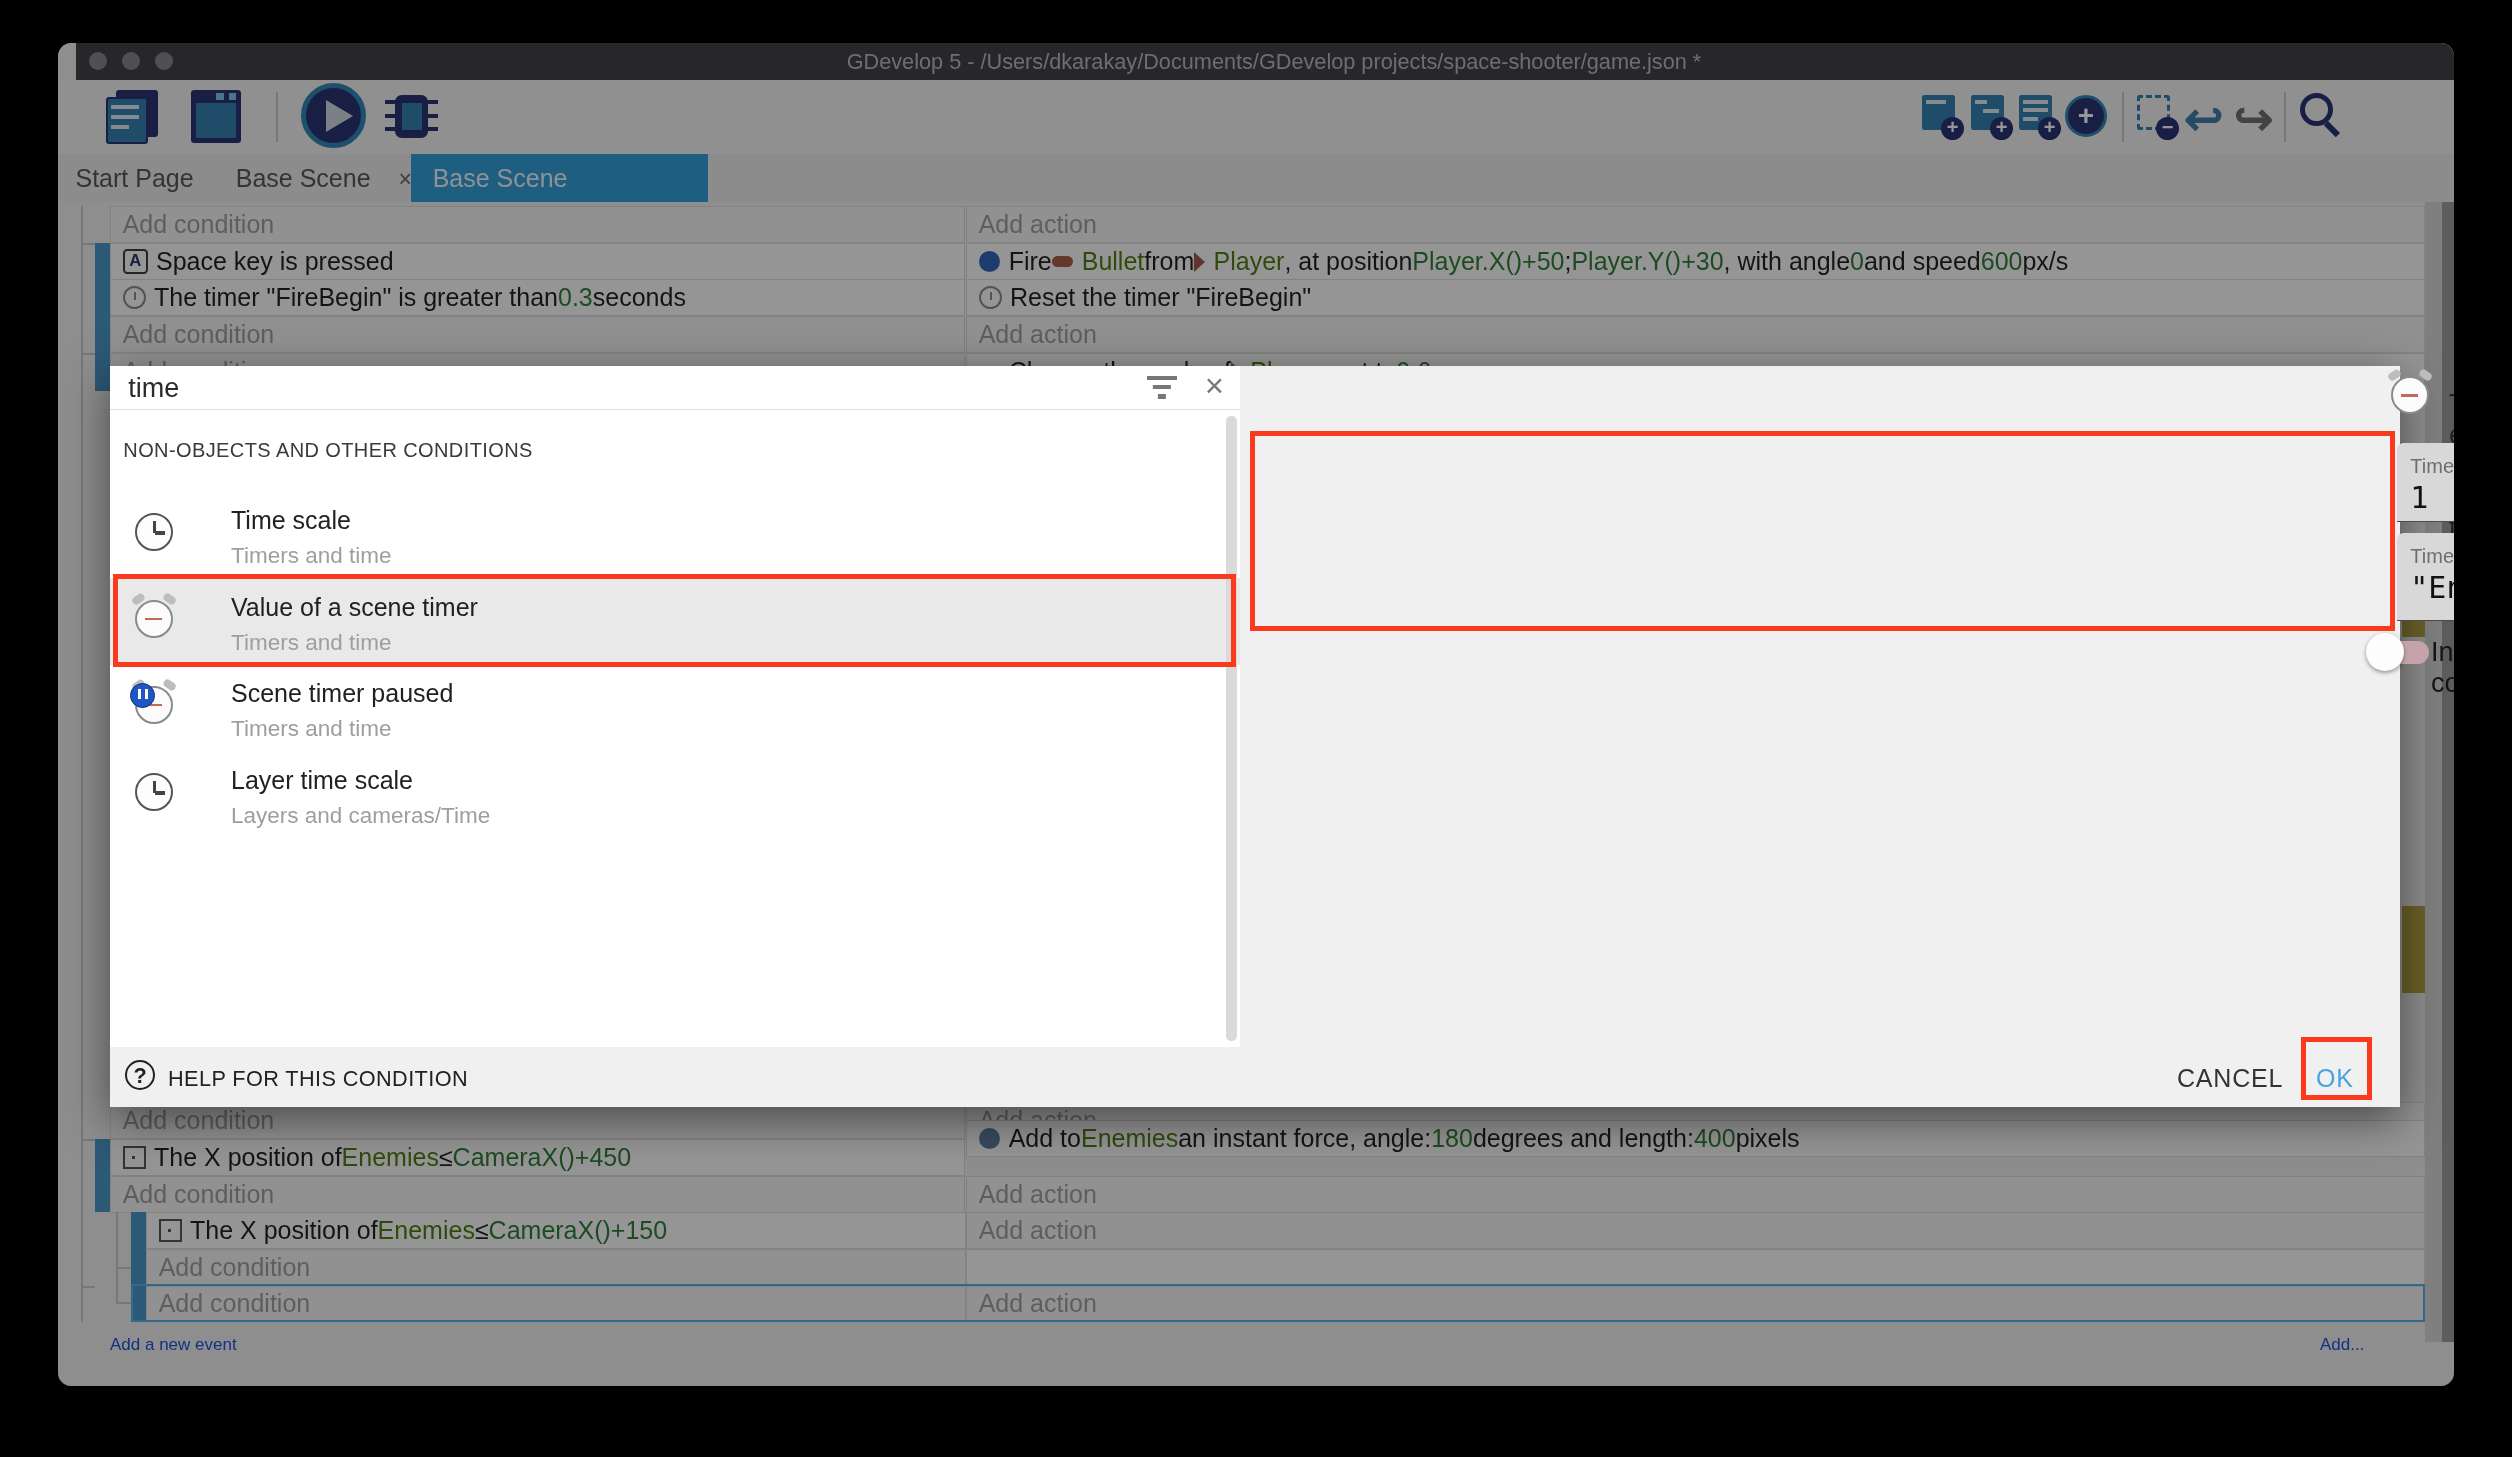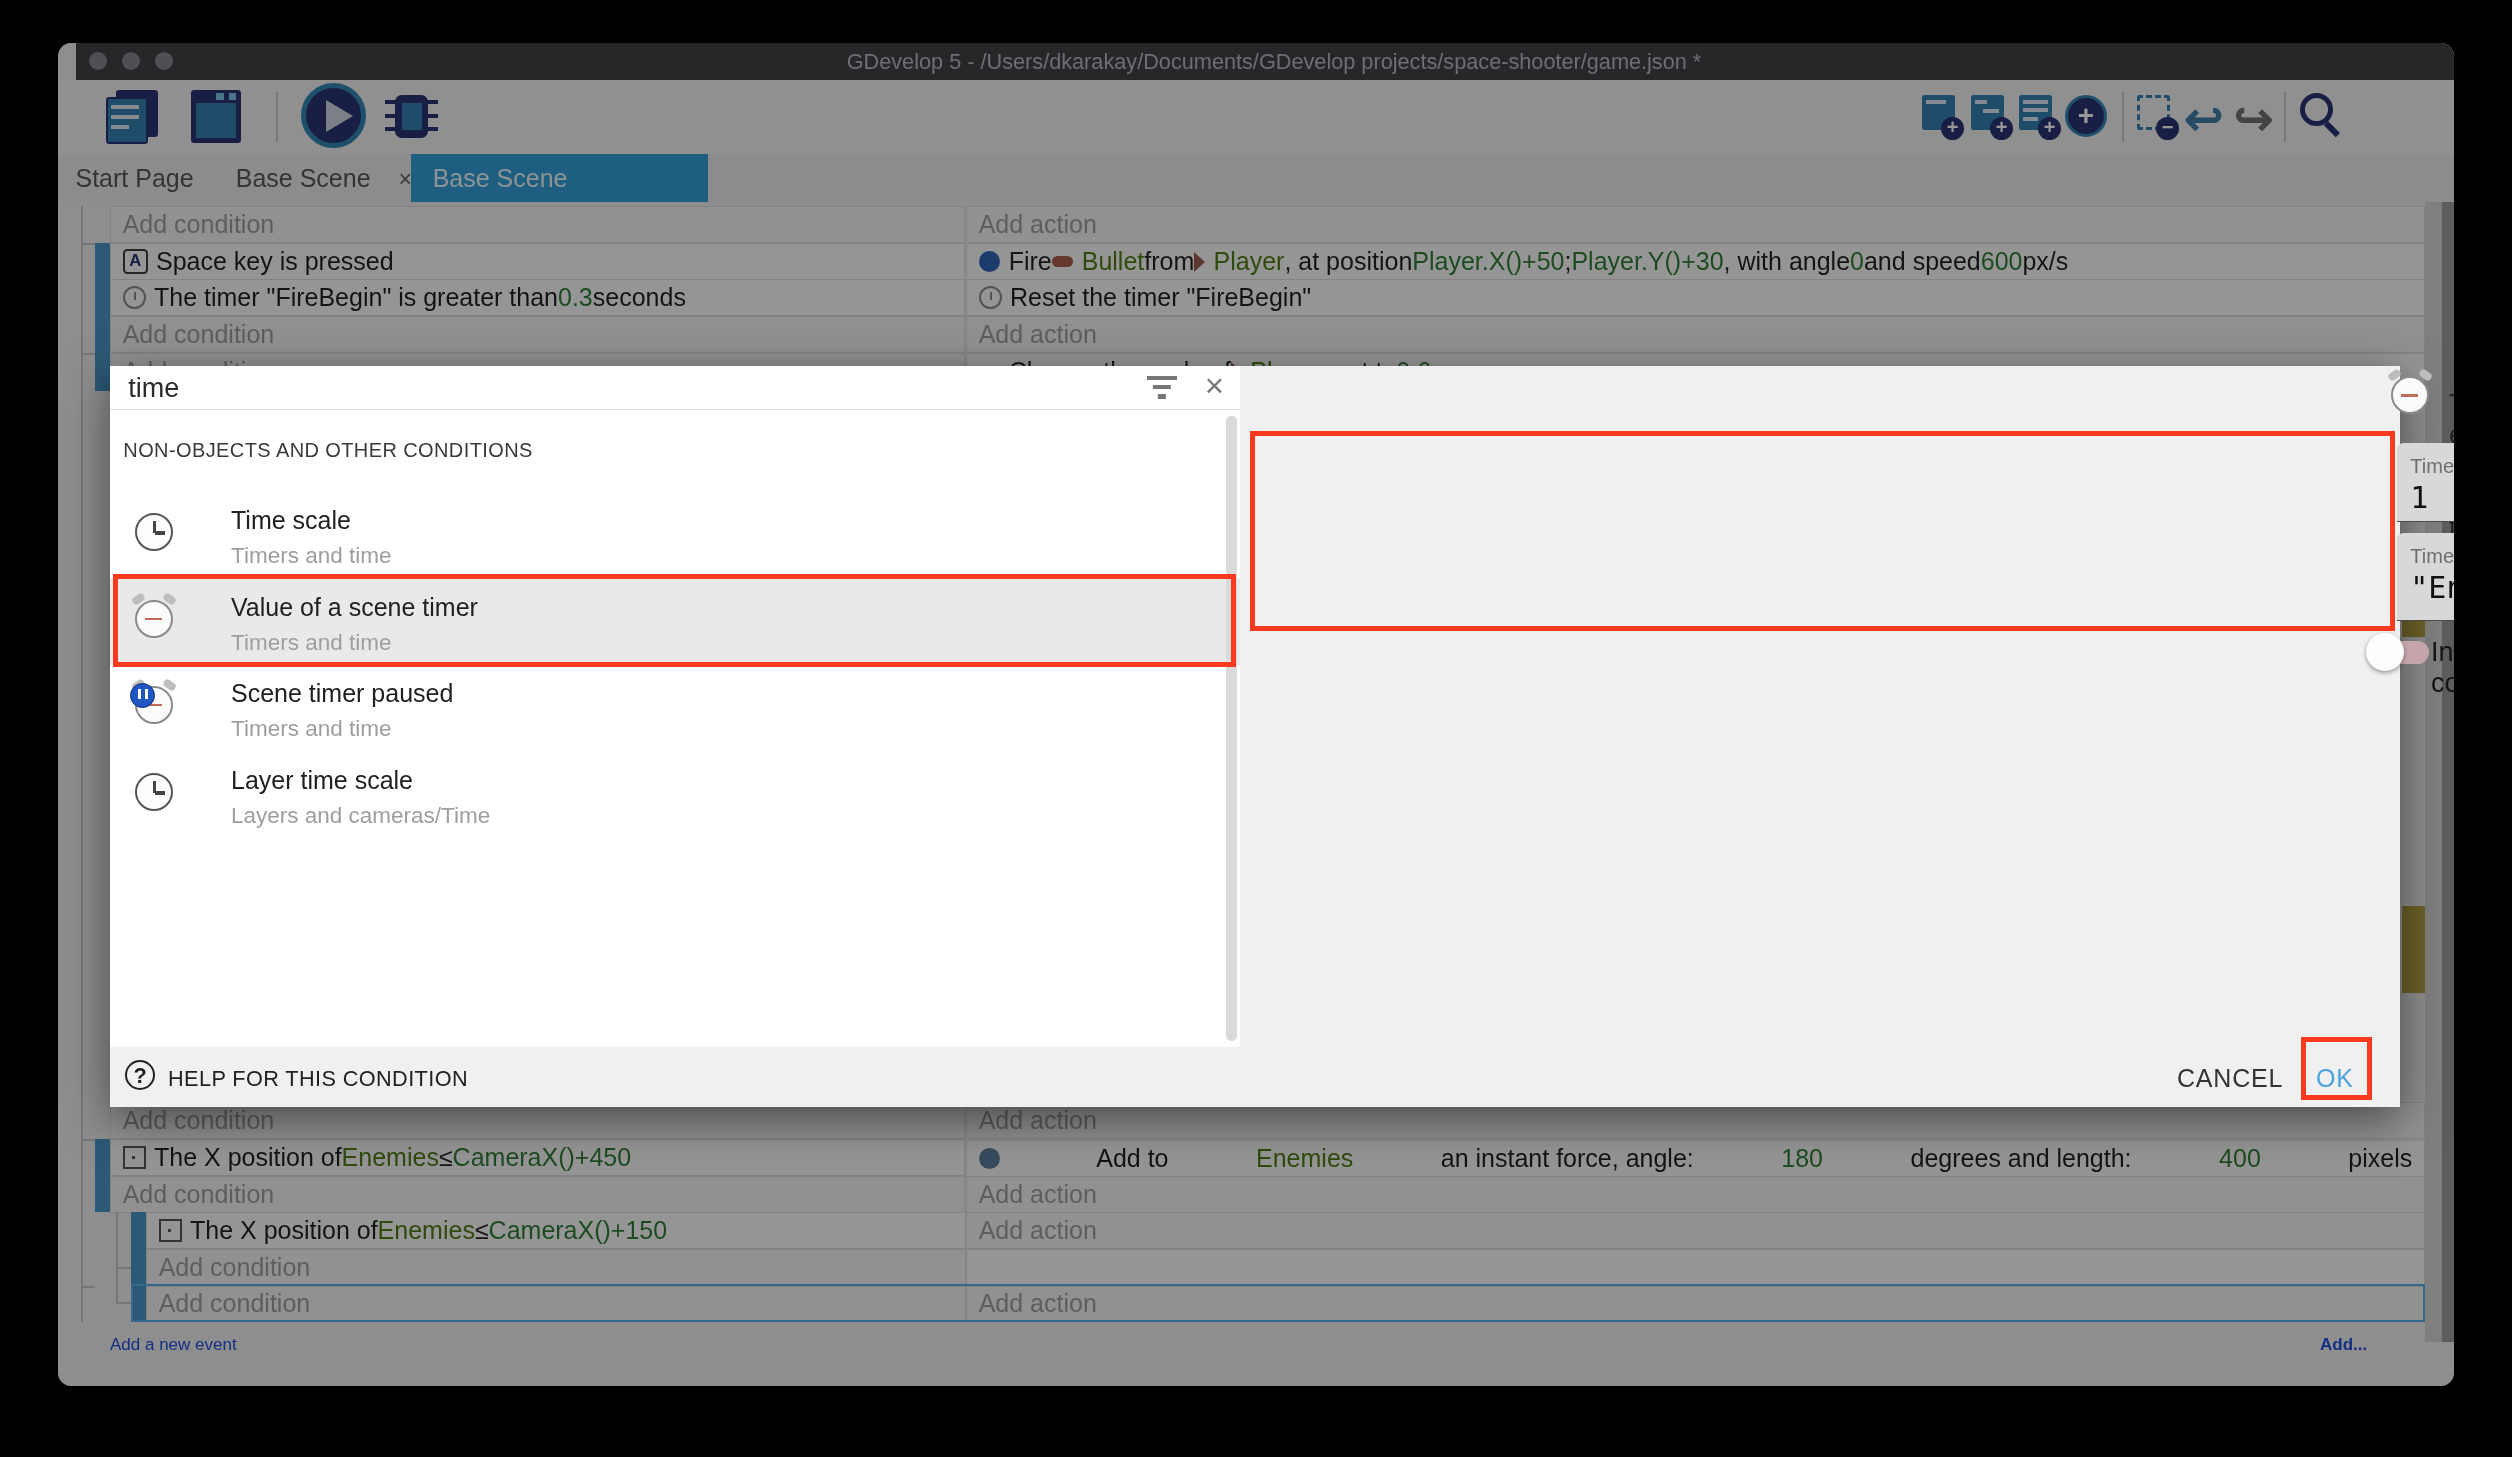--- a/index.html
+++ b/index.html
@@ -250,21 +250,21 @@
         <div class="cell add" style="left: 52px; top: 900px; width: 855px; height: 37px;">Add condition</div>
         <div class="cell add" style="left: 908px; top: 900px; width: 1459px; height: 37px;">Add action</div>
         <div class="evbar" style="left: 37px; top: 937px; height: 73px;"></div>
         <div class="cell" style="left: 52px; top: 937px; width: 855px; height: 37px;">
           <span class="ev-icon ic-pos"></span>
           <span>The X position of </span>
           <span class="obj">Enemies</span>
           <span> ≤ </span>
           <span class="expr">CameraX()+450</span>
         </div>
-        <div class="cell" style="left: 908px; top: 938px; width: 1459px; height: 37px; justify-content: space-between;">
+        <div class="cell" style="left: 908px; top: 918px; width: 1459px; height: 37px;">
           <span class="ev-icon ic-force"></span>
           <span>Add to </span>
           <span class="obj">Enemies</span>
           <span> an instant force, angle: </span>
           <span class="expr">180</span>
           <span> degrees and length: </span>
           <span class="expr">400</span>
           <span> pixels</span>
         </div>
         <div class="cell add" style="left: 52px; top: 974px; width: 855px; height: 37px;">Add condition</div>
@@ -282,21 +282,21 @@
         <div class="cell add" style="left: 908px; top: 1010px; width: 1459px; height: 37px;">Add action</div>
         <div class="cell add" style="left: 88px; top: 1047px; width: 820px; height: 37px;">Add condition</div>
         <div class="cell" style="left: 908px; top: 1047px; width: 1459px; height: 37px;"></div>
         <div class="treeline" style="left: 58px; top: 1065px; width: 1.7px; height: 37px;"></div>
         <div class="treeline" style="left: 58px; top: 1100px; width: 15px; height: 1.7px;"></div>
         <div class="evbar" style="left: 73px; top: 1084px; height: 35px;"></div>
         <div class="cell add" style="left: 88px; top: 1084px; width: 820px; height: 35px;">Add condition</div>
         <div class="cell add" style="left: 908px; top: 1084px; width: 1459px; height: 35px;">Add action</div>
         <div class="selbox" style="left: 73px; top: 1082px; width: 2294px; height: 38px;"></div>
         <div class="addnew" style="left: 52px; top: 1133px;">Add a new event</div>
-        <div class="addnew" style="left: 2262px; top: 1133px; font-weight: bold;">Add...</div>
+        <div class="addnew" style="left: 2262px; top: 1133px;">Add...</div>
       </div>
 
     <div class="dim"></div>
 
     <div class="dialog">
       <div class="dlg-left">
         <div class="searchtext">time</div>
         <div class="filtericon">
           <div class="b" style="top:3.3px;width:30px"></div>
           <div class="b" style="top:12.5px;width:18.3px"></div>

